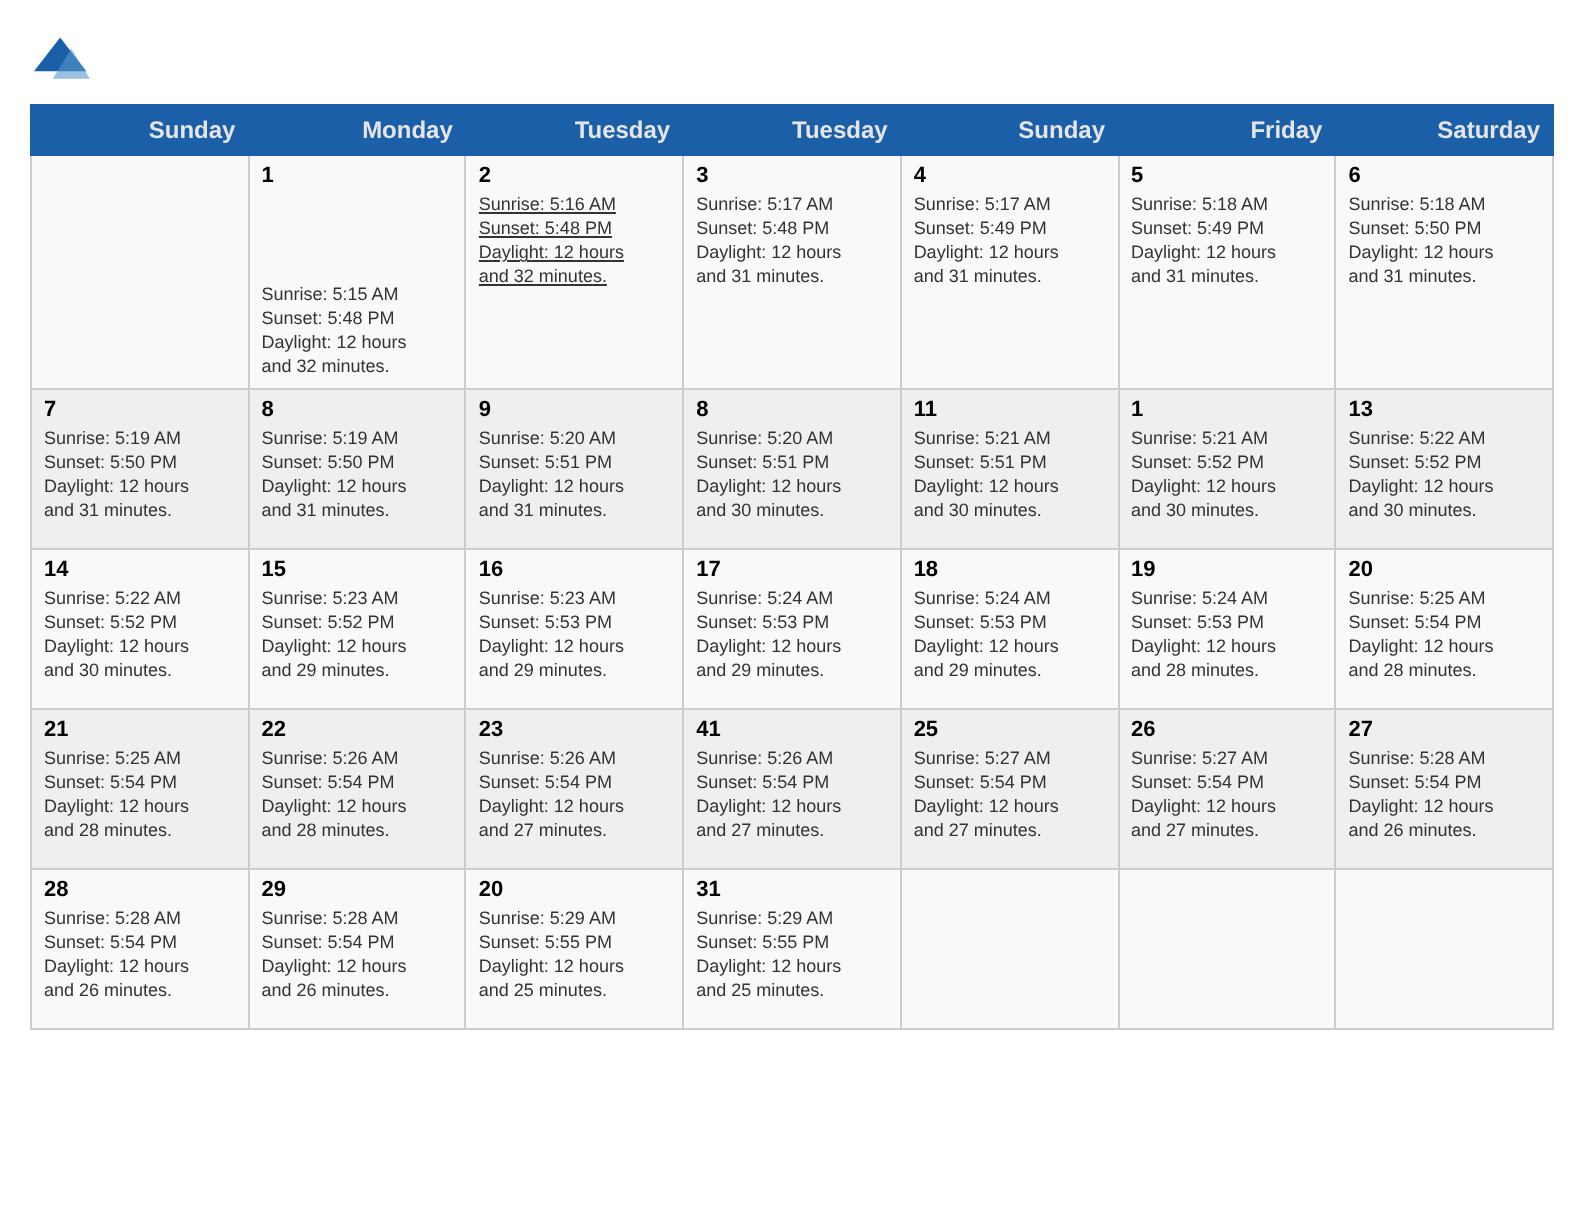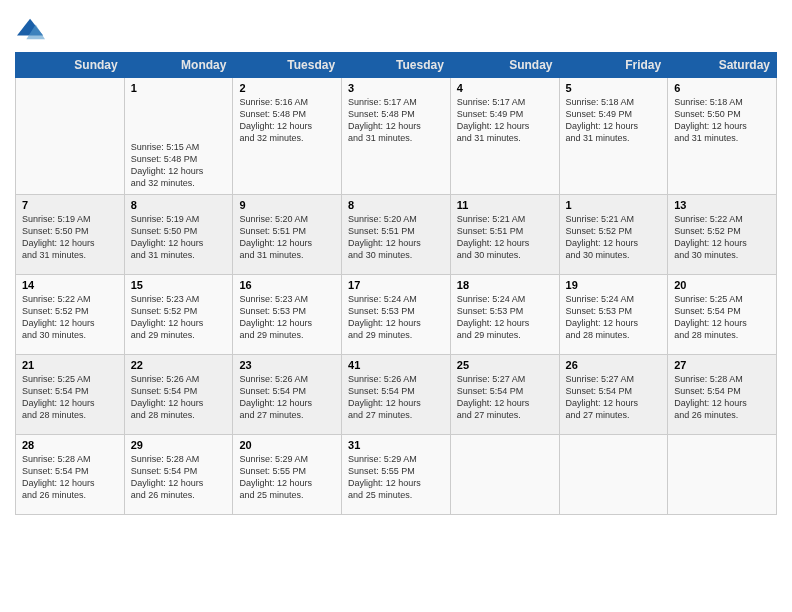--- a/index.html
+++ b/index.html
@@ -126,21 +126,21 @@
           <td class="empty-cell"></td>
           <td>
             <span class="day-num">1</span>
             <div class="cell-text" style="white-space: pre-line; margin-top: 47px;">Sunrise: 5:15 AM
 Sunset: 5:48 PM
 Daylight: 12 hours
 and 32 minutes.</div>
           </td>
           <td>
             <span class="day-num">2</span>
-            <div class="cell-text" style="white-space: pre-line;">Sunrise: 5:16 AM
+            <div class="cell-text" style="white-space: pre-line; text-decoration: underline;">Sunrise: 5:16 AM
 Sunset: 5:48 PM
 Daylight: 12 hours
 and 32 minutes.</div>
           </td>
           <td>
             <span class="day-num">3</span>
             <div class="cell-text" style="white-space: pre-line;">Sunrise: 5:17 AM
 Sunset: 5:48 PM
 Daylight: 12 hours
 and 31 minutes.</div>

